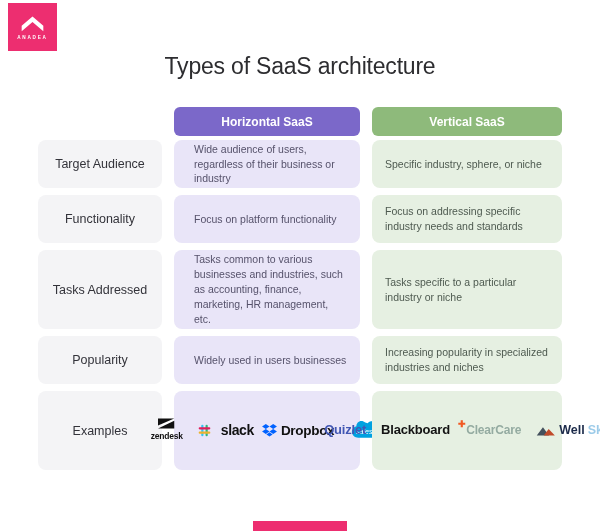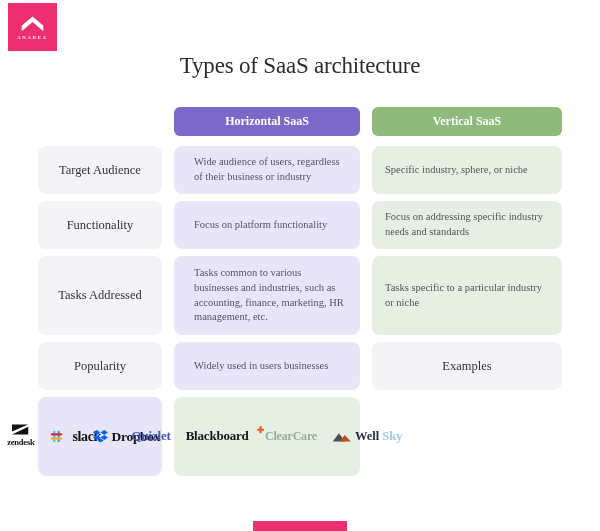--- a/index.html
+++ b/index.html
@@ -1,33 +1,33 @@
 <!DOCTYPE html>
 <html><head>
 <meta charset="utf-8">
 <style>
   html,body{margin:0;padding:0;background:#fff;}
   .page{position:relative;width:600px;height:531px;background:#ffffff;overflow:hidden;
-        font-family:Liberation Serif, serif;}
+        font-family:Liberation Sans, sans-serif;}
 
   
   .logo{position:absolute;left:8px;top:3px;width:49px;height:48px;background:#ED2E70;
         display:flex;flex-direction:column;align-items:center;justify-content:center;gap:2px;}
   .logo svg{width:27px;height:17px;display:block;}
   .logo-text{color:#fff;font-size:6px;font-weight:700;letter-spacing:2.2px;
              transform:scale(.78);transform-origin:center;white-space:nowrap;}
 
   
   .title{position:absolute;top:53px;left:0;width:100%;margin:0;text-align:center;
          font-size:23px;font-weight:400;color:#2d2d30;letter-spacing:-.2px;}
 
   
   .table{position:absolute;left:38px;top:107px;}
   .hdr-row,.grid{display:grid;grid-template-columns:124px 186px 190px;column-gap:12px;}
-  .hdr-row{margin-bottom:10px;}
+  .hdr-row{margin-bottom:4px;}
   .col-hdr{height:29px;border-radius:6px;display:flex;align-items:center;justify-content:center;
            color:#fff;font-size:12px;font-weight:700;}
   .col-hdr.h{grid-column:2;background:#7B68C9;}
   .col-hdr.v{grid-column:3;background:#8EBA7B;}
 
   .grid{grid-template-rows:48px 48px 79px 48px 79px;row-gap:7px;}
   .lbl{background:#F4F4F6;border-radius:8px;display:flex;align-items:center;justify-content:center;
        font-size:12.5px;color:#33333a;text-align:center;}
   .cell{border-radius:8px;display:flex;align-items:center;padding:6px 13px;
         font-size:10.5px;line-height:1.42;}
@@ -89,20 +89,21 @@
       <div class="lbl">Functionality</div>
       <div class="cell h">Focus on platform functionality</div>
       <div class="cell v">Focus on addressing specific industry needs and standards</div>
 
       <div class="lbl">Tasks Addressed</div>
       <div class="cell h">Tasks common to various businesses and industries, such as accounting, finance, marketing, HR management, etc.</div>
       <div class="cell v">Tasks specific to a particular industry or niche</div>
 
       <div class="lbl">Popularity</div>
       <div class="cell h">Widely used in users businesses</div>
+      <div class="cell v">Increasing popularity in specialized industries and niches</div>
 
       <div class="lbl">Examples</div>
 
       <div class="cell h ex">
         <div class="ex-row">
           <div class="zendesk">
             <svg width="17" height="11" viewBox="0 0 22 13">
               <polygon points="0,0 21,0 0,9" fill="#111"></polygon>
               <polygon points="21,3 21,13 0,13" fill="#111"></polygon>
             </svg>

